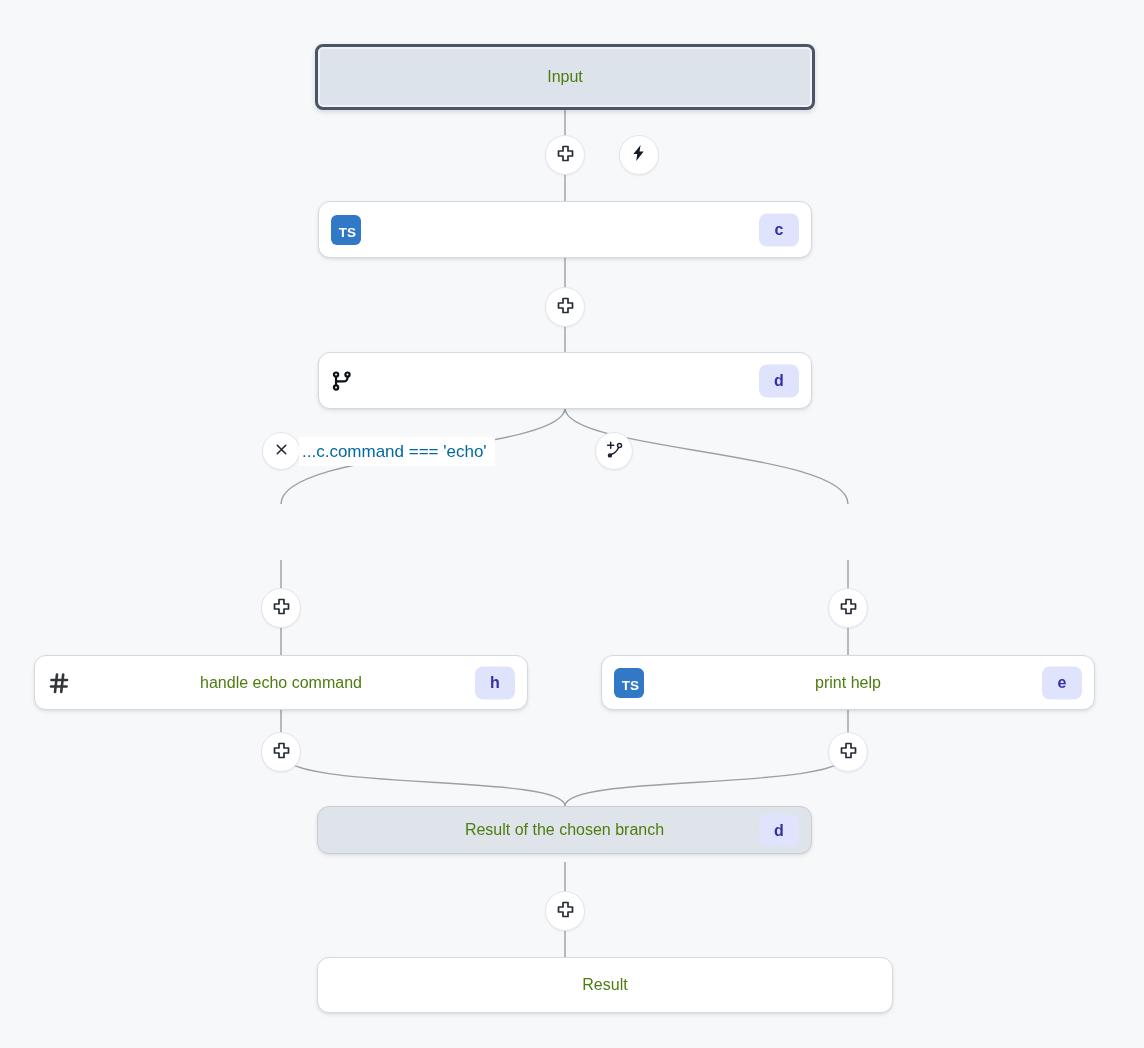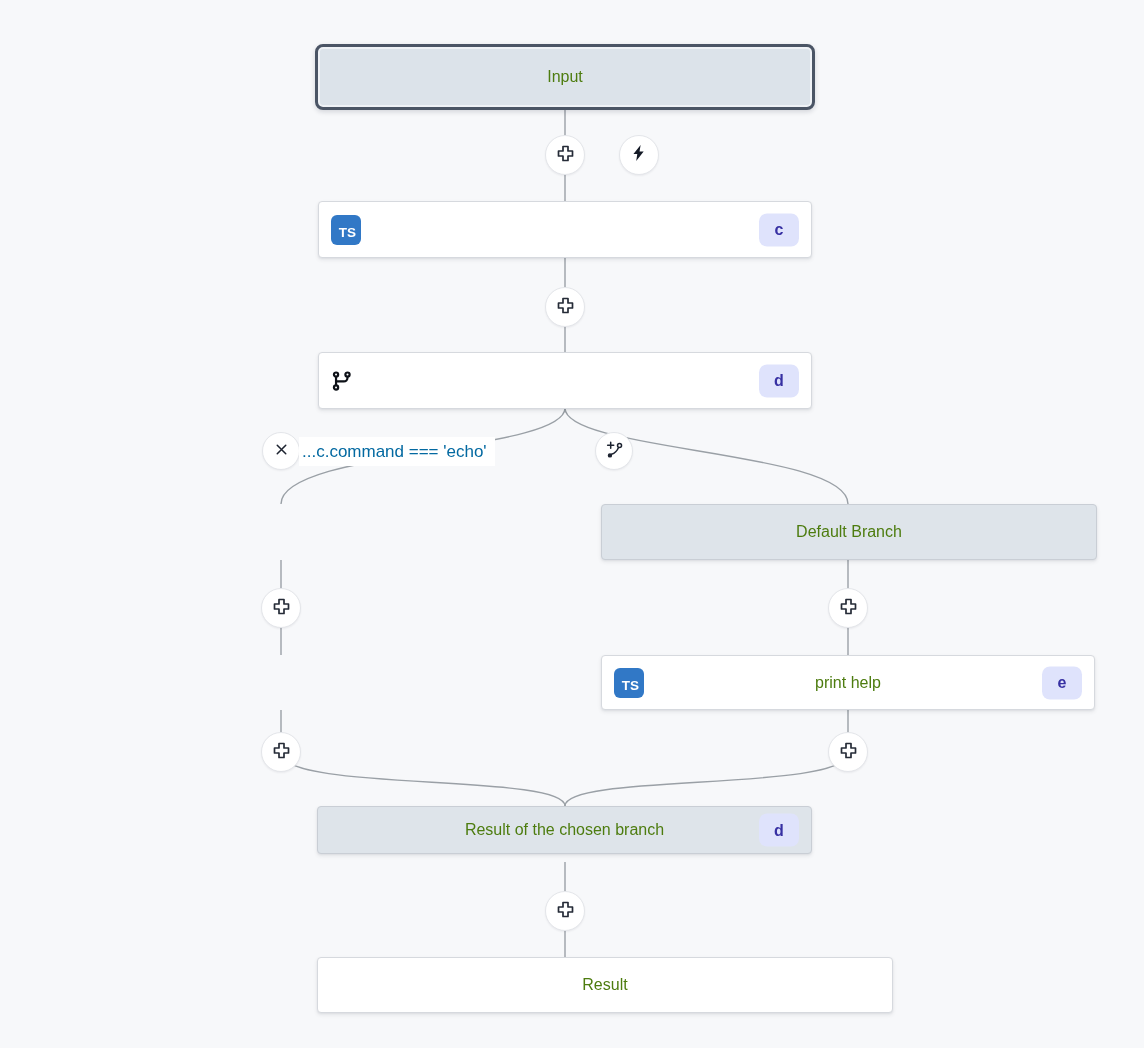--- a/index.html
+++ b/index.html
@@ -12,21 +12,21 @@
     width:1144px;height:1048px;
     background:#f7f8fa;
     overflow:hidden;
   }
   #edges{position:absolute;left:0;top:0;}
   .node{
     position:absolute;
     box-sizing:border-box;
     background:#ffffff;
     border:1px solid #d6d9de;
-    border-radius:4px;
+    border-radius:12px;
     box-shadow:0 2px 4px rgba(15,23,42,.08),0 1px 2px rgba(15,23,42,.05);
     font-size:16px;color:#181c25;
   }
   .node.gray{
     background:#dee4ea;
     border:1px solid #c9ced5;
   }
   .node.selected{
     background:#dce3ea;
     border:3px solid #4b5565;
@@ -163,39 +163,48 @@
     <span>
       <svg width="19" height="19" viewBox="0 0 20 20" fill="none" stroke="#1d2330" stroke-width="1.6" stroke-linecap="round">
         <path d="M2.8 5.6 h6.4 M6 2.4 v6.4"></path>
         <circle cx="15.3" cy="5.8" r="2.1"></circle>
         <circle cx="5.2" cy="16.2" r="1.5" fill="#1d2330"></circle>
         <path d="M6.8 15 c3 -1 6 -3.6 7.3 -6.9"></path>
       </svg>
     </span>
   </div>
 
-  <div class="node gray" style="left:601px;top:504px;width:496px;height:56px;">
-    <div class="center-label">Default Branch</div>
-  </div>
 
   <div class="circle-btn" style="left:281px;top:608px;">
     <span>
       <svg width="19" height="19" viewBox="0 0 19 19">
           <path d="M7 2.5 h5 v4.5 h4.5 v5 h-4.5 v4.5 h-5 v-4.5 H2.5 v-5 H7 Z" fill="#fff" stroke="#252b37" stroke-width="1.7" stroke-linejoin="round"></path>
         </svg>
     </span>
   </div>
   <div class="circle-btn" style="left:848px;top:608px;">
     <span>
       <svg width="19" height="19" viewBox="0 0 19 19">
           <path d="M7 2.5 h5 v4.5 h4.5 v5 h-4.5 v4.5 h-5 v-4.5 H2.5 v-5 H7 Z" fill="#fff" stroke="#252b37" stroke-width="1.7" stroke-linejoin="round"></path>
         </svg>
     </span>
   </div>
 
+  <div class="node" style="left:34px;top:655px;width:494px;height:55px;">
+    <div class="leading-icon">
+      <svg width="24" height="24" viewBox="0 0 24 24" fill="none" stroke="#333639" stroke-width="2.6" stroke-linecap="round">
+        <line x1="4.5" y1="9" x2="20" y2="9"></line>
+        <line x1="4" y1="15.5" x2="19.5" y2="15.5"></line>
+        <line x1="10" y1="3.5" x2="8" y2="21"></line>
+        <line x1="16.2" y1="3.5" x2="14.2" y2="21"></line>
+      </svg>
+    </div>
+    <div class="center-label">handle echo command</div>
+    <div class="badge">h</div>
+  </div>
 
   <div class="node" style="left:601px;top:655px;width:494px;height:55px;">
     <div class="leading-icon">
       <div class="ts-box">
           <span>TS</span>
         </div>
     </div>
     <div class="center-label">print help</div>
     <div class="badge">e</div>
   </div>

